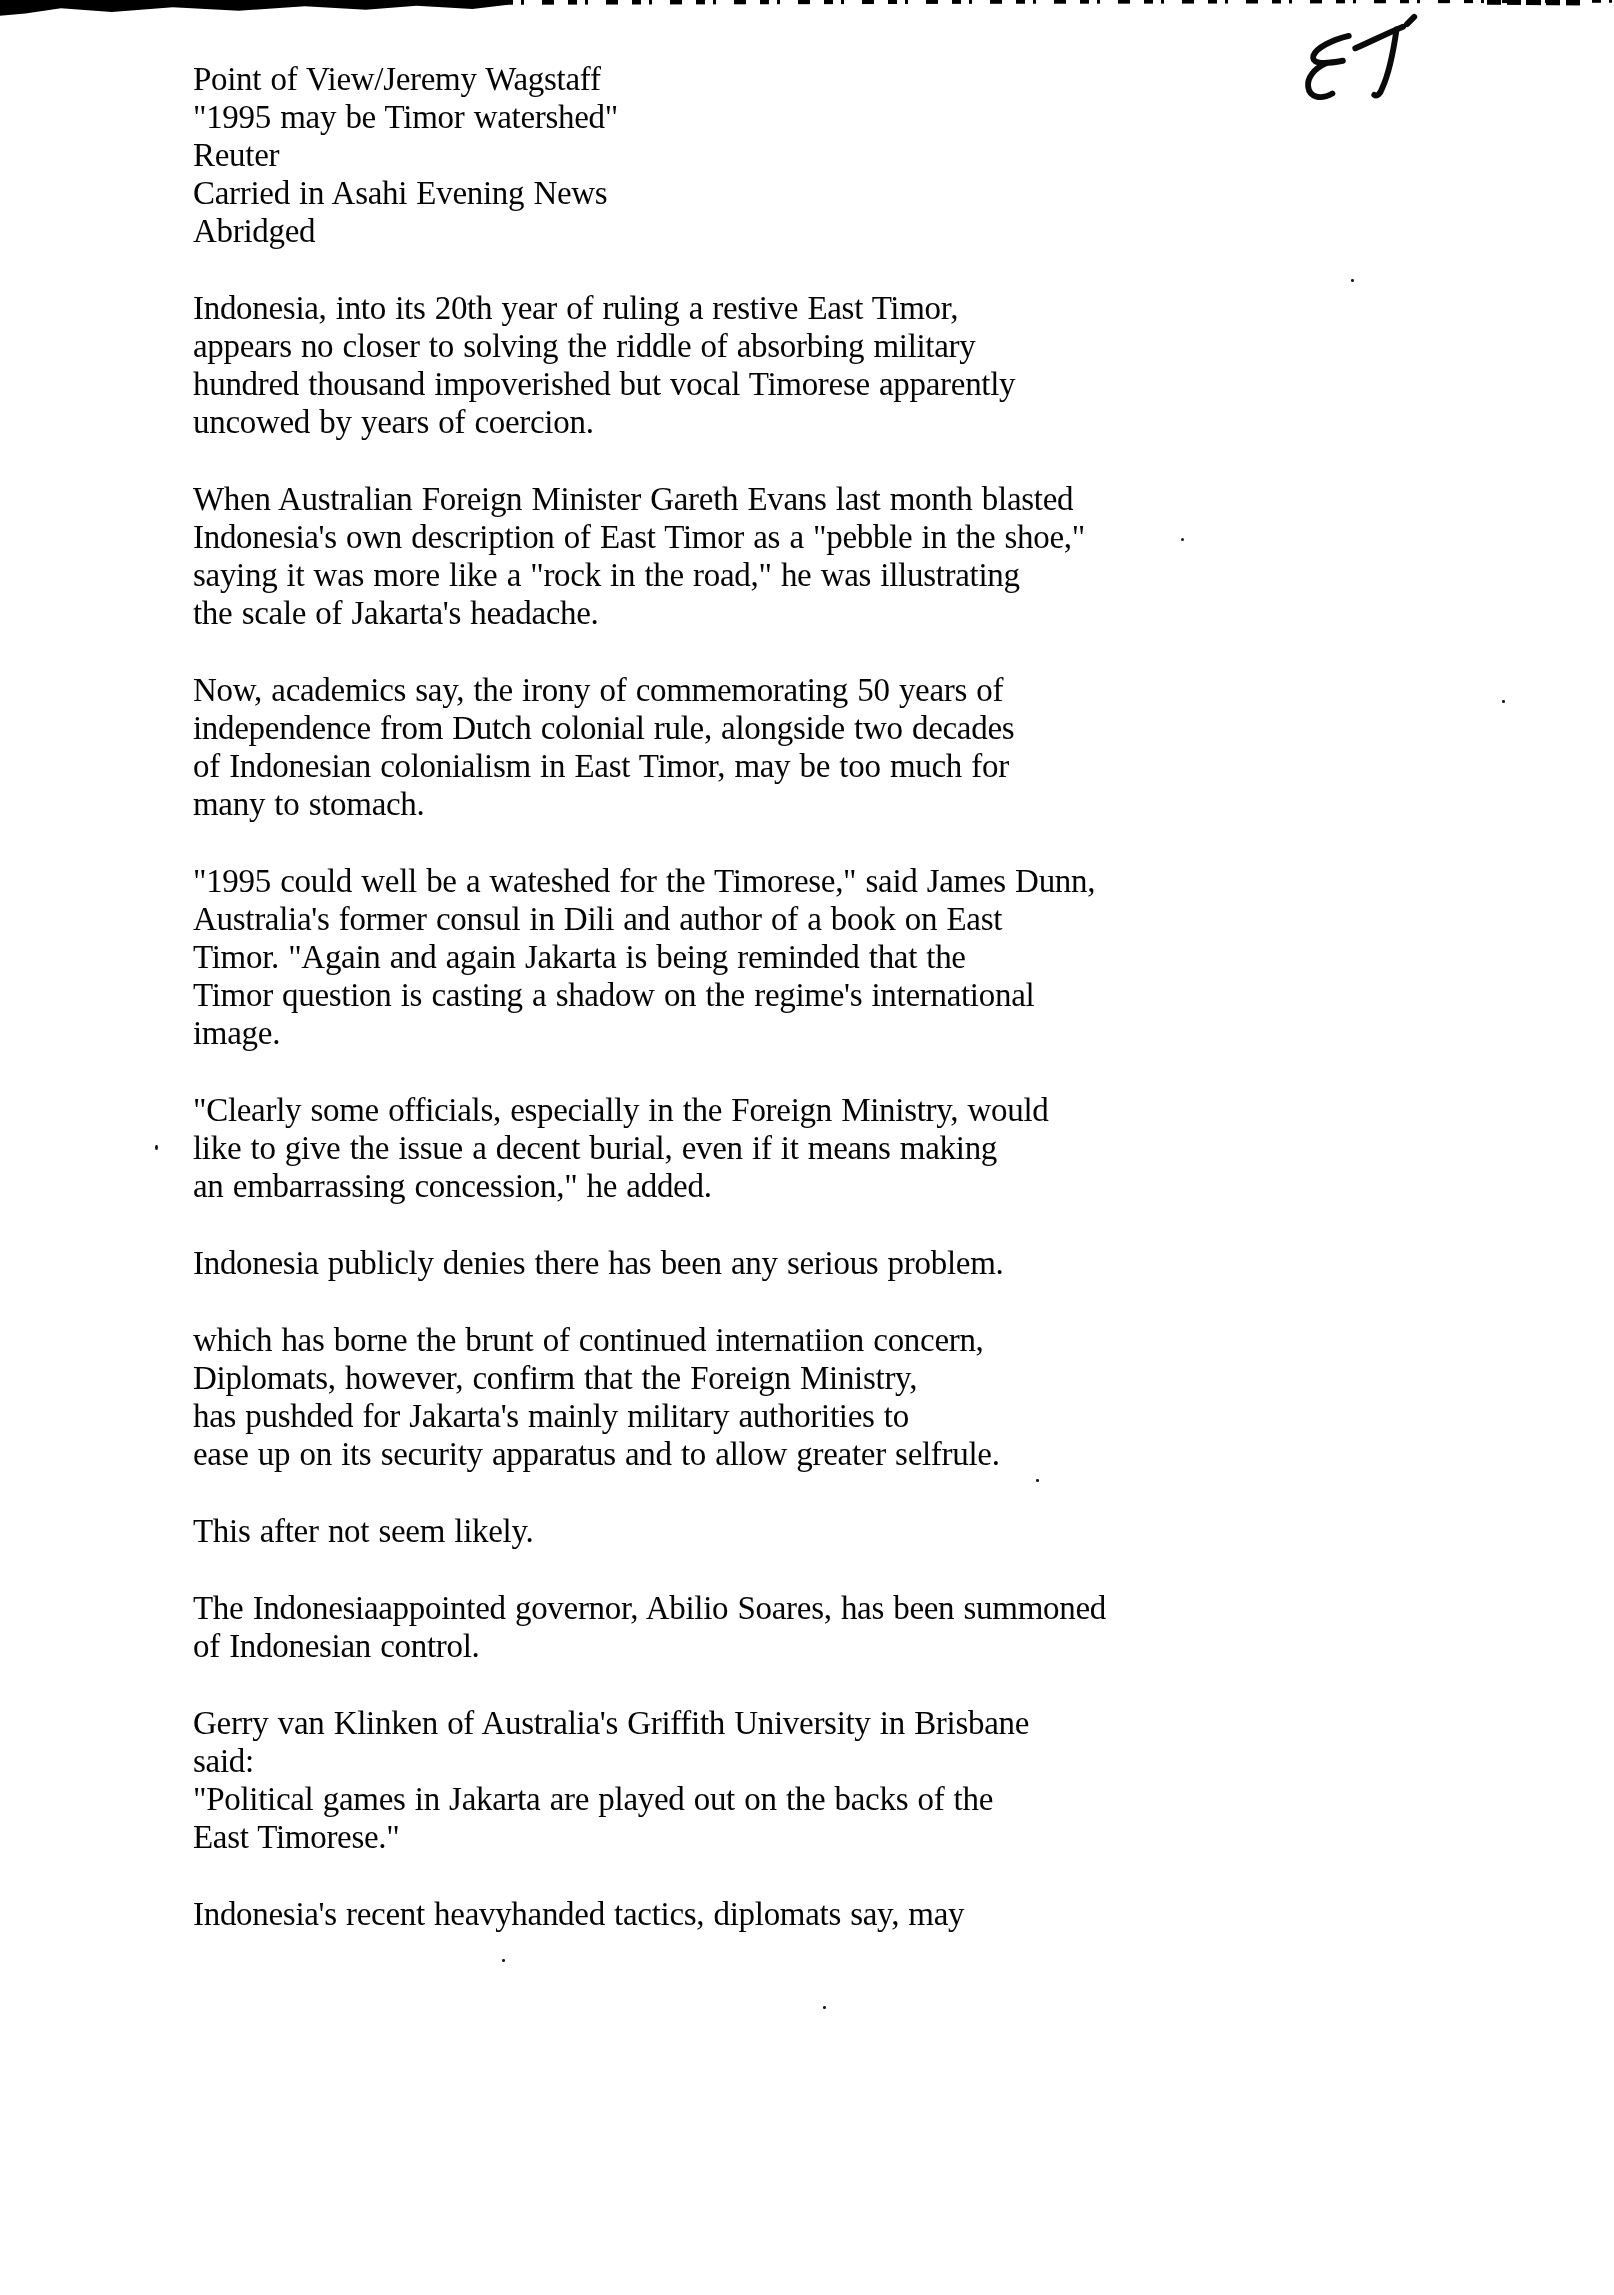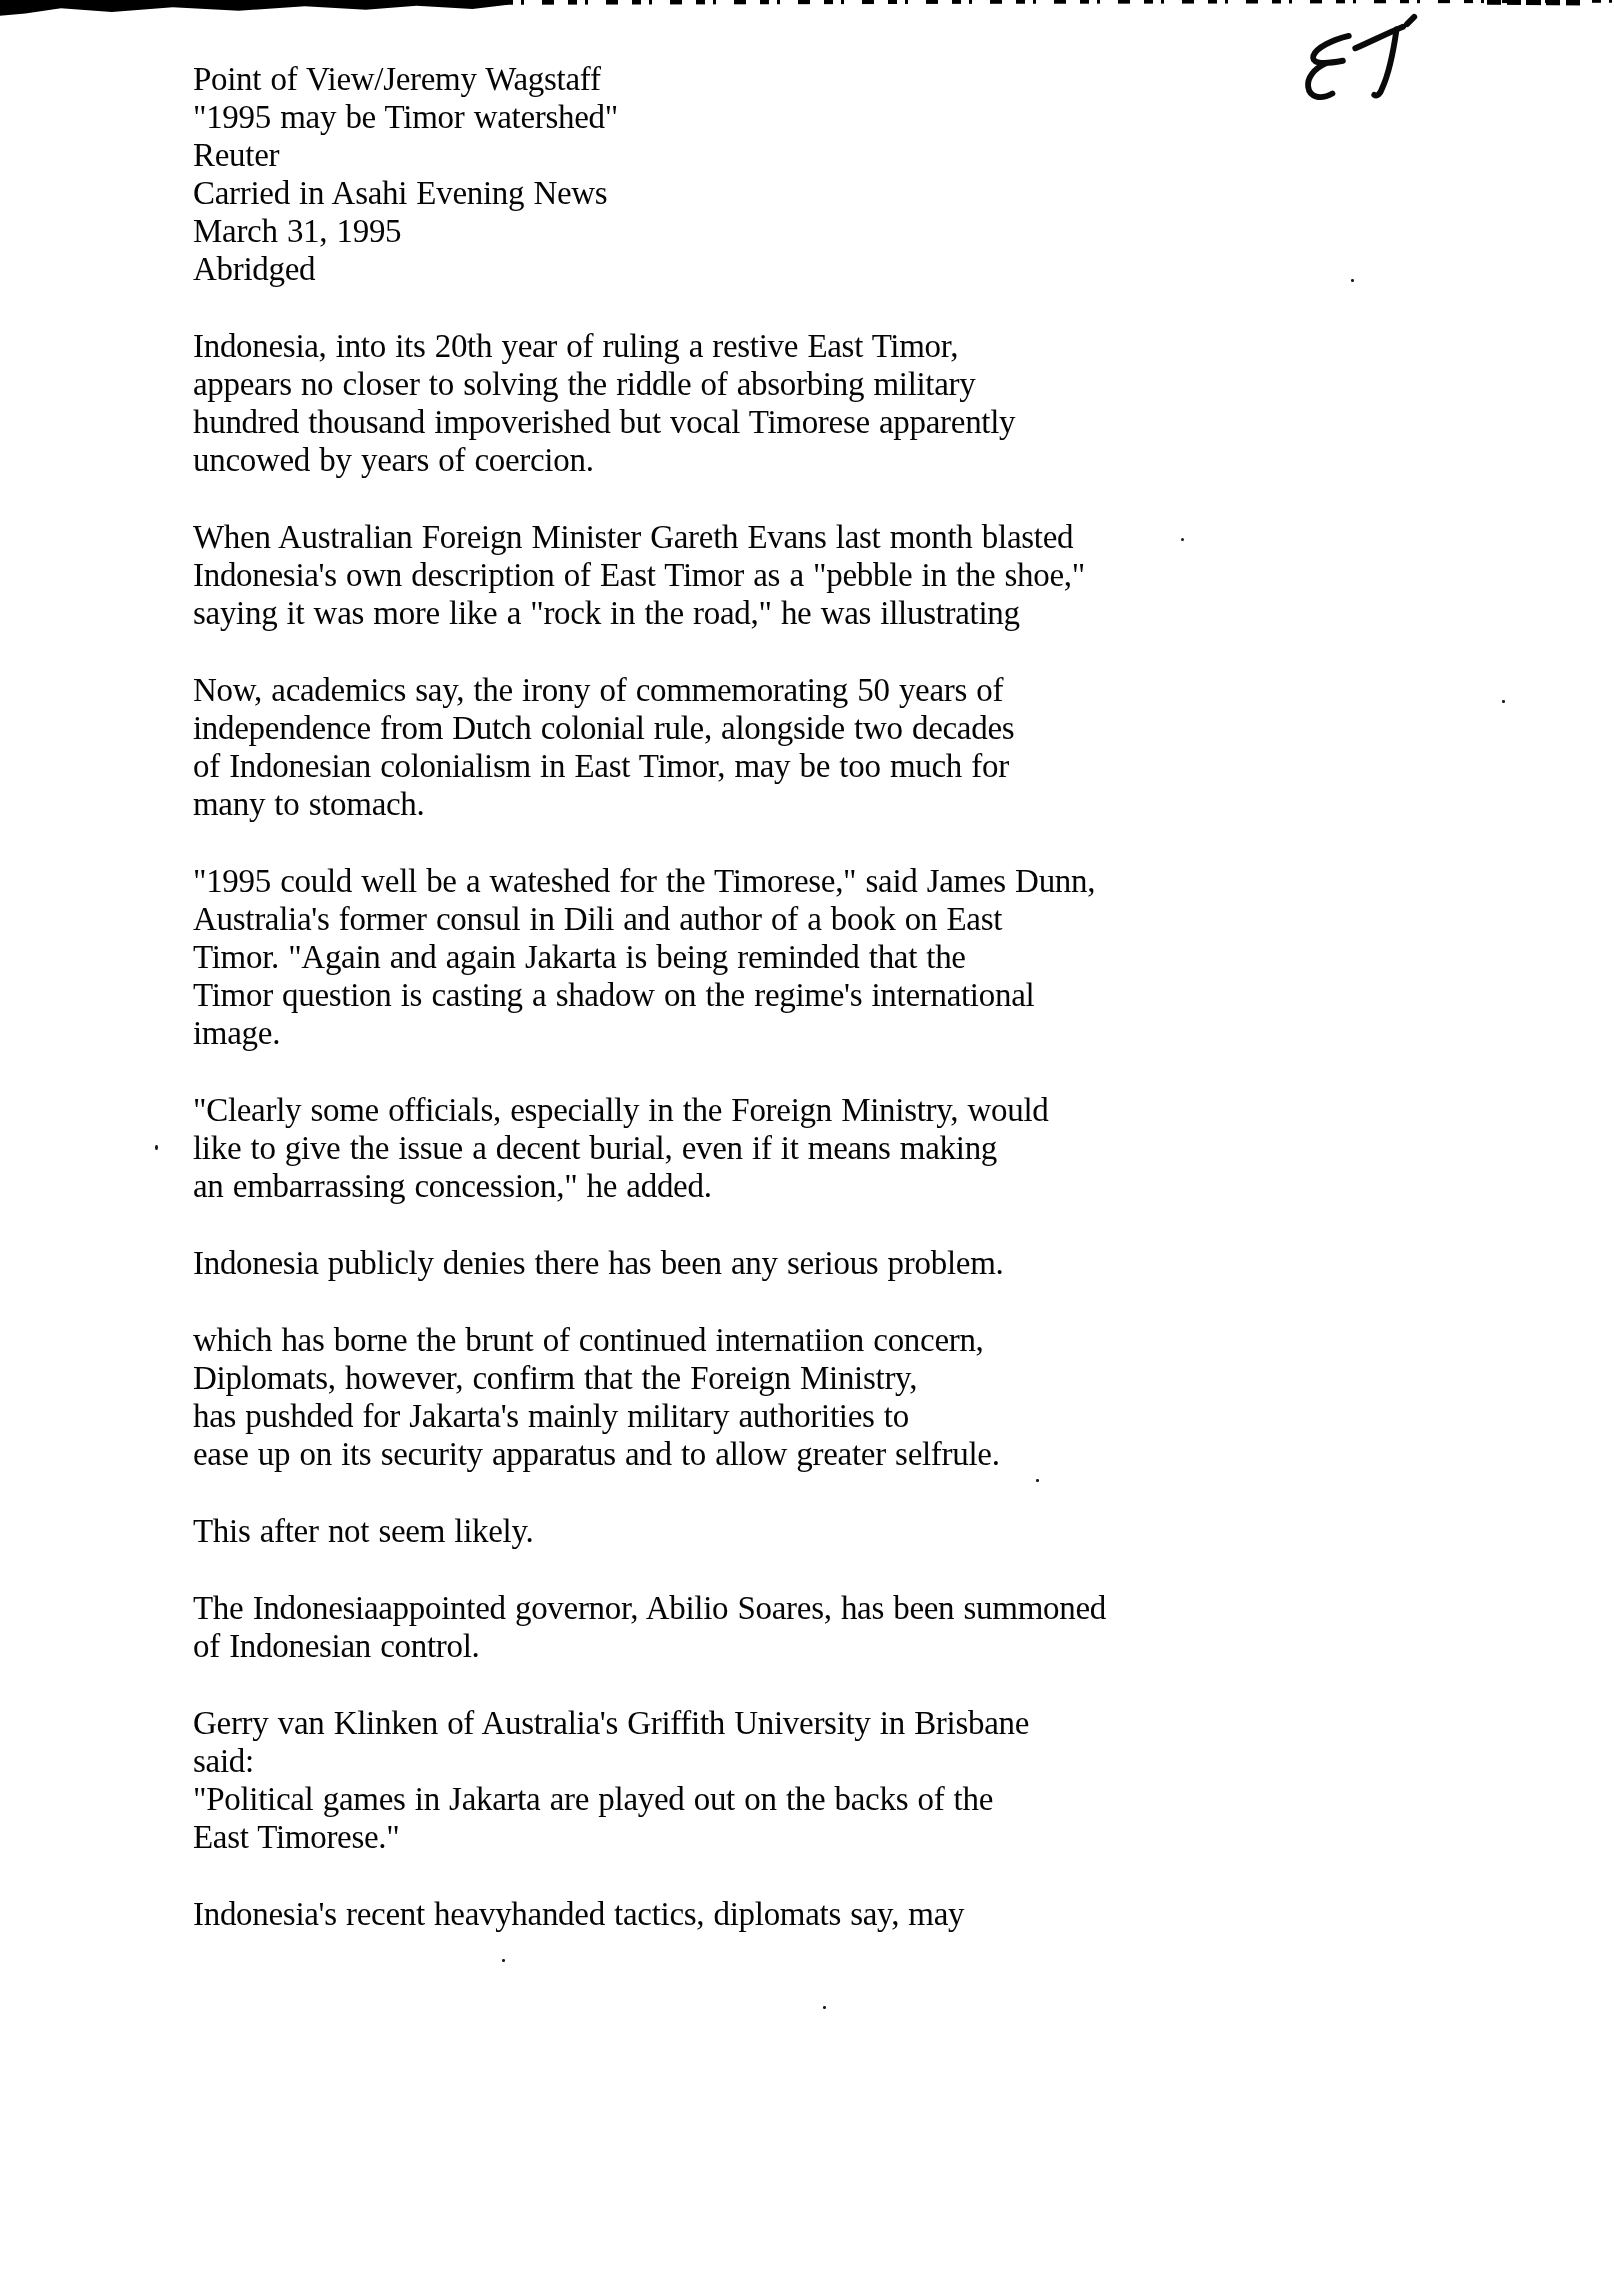--- a/index.html
+++ b/index.html
@@ -102,34 +102,34 @@
   <div class="speck s5"></div>
   <div class="speck s6"></div>
   <div class="speck s7"></div>
 
   <div class="textcol">
     <div id="doc-header">
         <div class="line">Point of View/Jeremy Wagstaff</div>
         <div class="line">"1995 may be Timor watershed"</div>
         <div class="line">Reuter</div>
         <div class="line">Carried in Asahi Evening News</div>
-        <div class="line">March 31, 1995</div>
         <div class="line">Abridged</div>
       </div>
     <div id="article-body">
         <div class="para">
           <div class="line">Indonesia, into its 20th year of ruling a restive East Timor,</div>
           <div class="line">appears no closer to solving the riddle of absorbing military</div>
           <div class="line">hundred thousand impoverished but vocal Timorese apparently</div>
           <div class="line">uncowed by years of coercion.</div>
         </div>
         <div class="para">
           <div class="line">When Australian Foreign Minister Gareth Evans last month blasted</div>
           <div class="line">Indonesia's own description of East Timor as a "pebble in the shoe,"</div>
           <div class="line">saying it was more like a "rock in the road," he was illustrating</div>
+          <div class="line">the scale of Jakarta's headache.</div>
         </div>
         <div class="para">
           <div class="line">Now, academics say, the irony of commemorating 50 years of</div>
           <div class="line">independence from Dutch colonial rule, alongside two decades</div>
           <div class="line">of Indonesian colonialism in East Timor, may be too much for</div>
           <div class="line">many to stomach.</div>
         </div>
         <div class="para">
           <div class="line">"1995 could well be a wateshed for the Timorese," said James Dunn,</div>
           <div class="line">Australia's former consul in Dili and author of a book on East</div>

